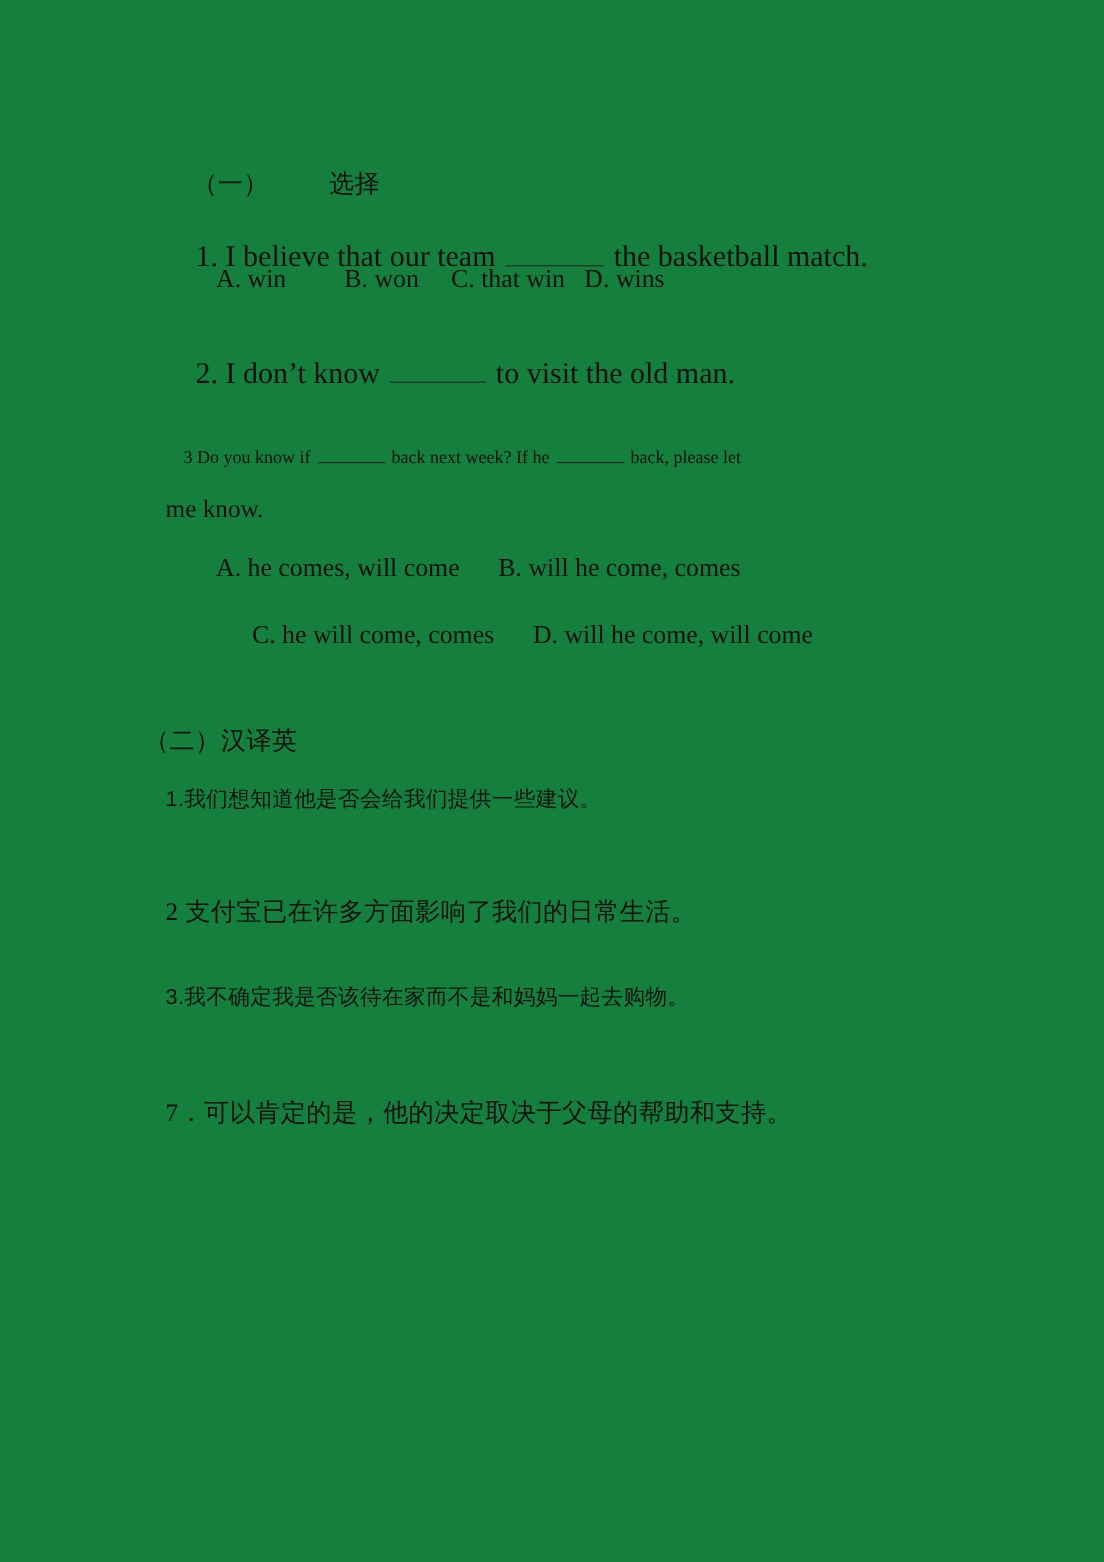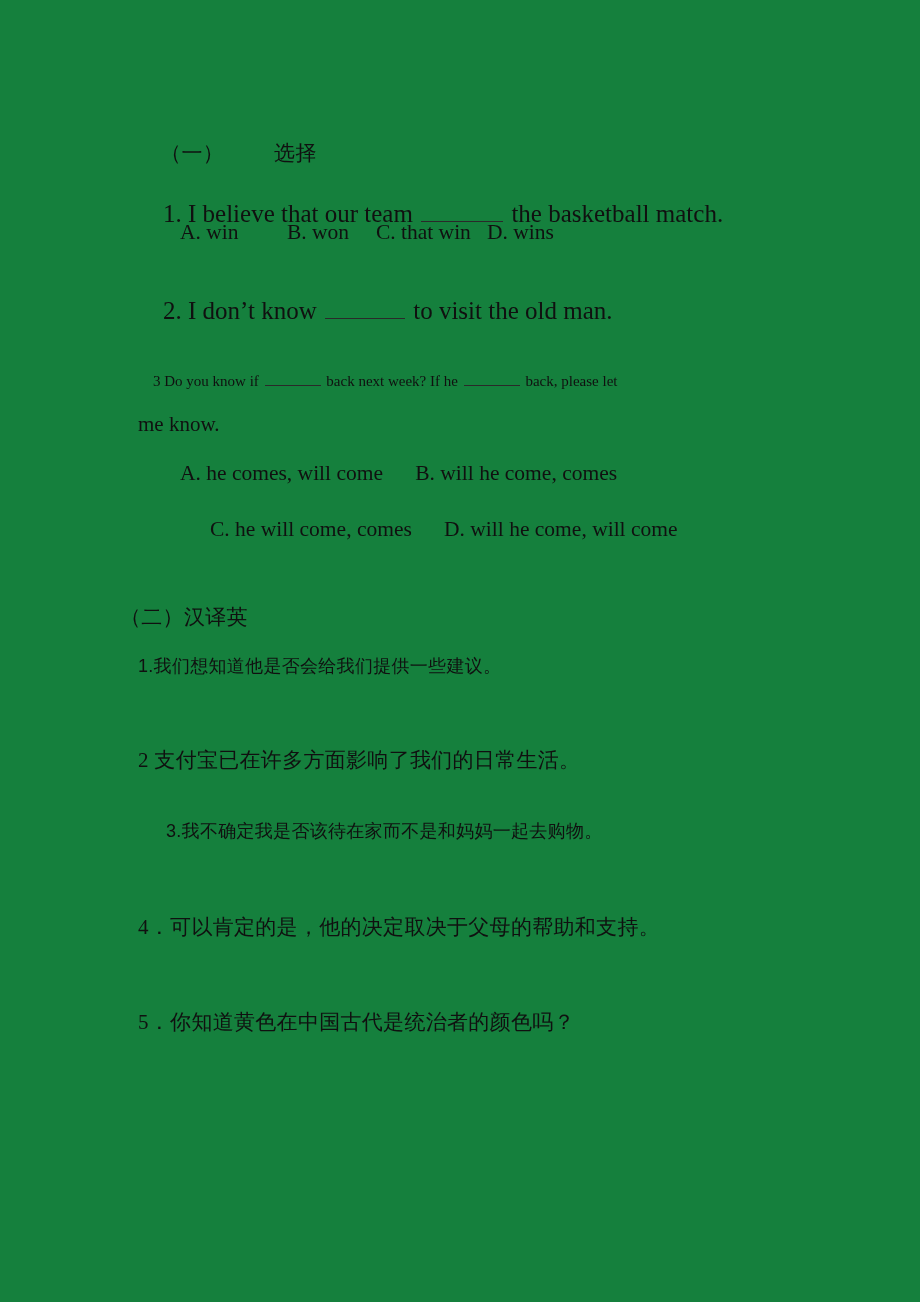--- a/index.html
+++ b/index.html
@@ -104,19 +104,18 @@
   <div class="optrow" style="left:180px; top:463px;">A. he comes, will come      B. will he come, comes</div>
 
   <div class="optrow" style="left:180px; top:519px;margin-left:30px;">C. he will come, comes      D. will he come, will come</div>
 
   <div class="line cjk-song heading" style="left:120px; top:607px;">（二）汉译英</div>
 
   <div class="line cjk-hei" style="left:138px; top:657px;">1.我们想知道他是否会给我们提供一些建议。</div>
 
   <div class="line cjk-song" style="left:138px; top:750px;">2 支付宝已在许多方面影响了我们的日常生活。</div>
 
-  <div class="line cjk-hei" style="left:138px; top:822px;margin-left:28px;">3.我不确定我是否该待在家而不是和妈妈一起去购物。</div>
+  <div class="line cjk-hei" style="left:138px; top:822px;">3.我不确定我是否该待在家而不是和妈妈一起去购物。</div>
 
-  <div class="line cjk-song" style="left:138px; top:917px;">4．可以肯定的是，他的决定取决于父母的帮助和支持。</div>
+  <div class="line cjk-song" style="left:138px; top:917px;">7．可以肯定的是，他的决定取决于父母的帮助和支持。</div>
 
-  <div class="line cjk-song" style="left:138px; top:1012px;">5．你知道黄色在中国古代是统治者的颜色吗？</div>
 
 </div>
 
 </body></html>

